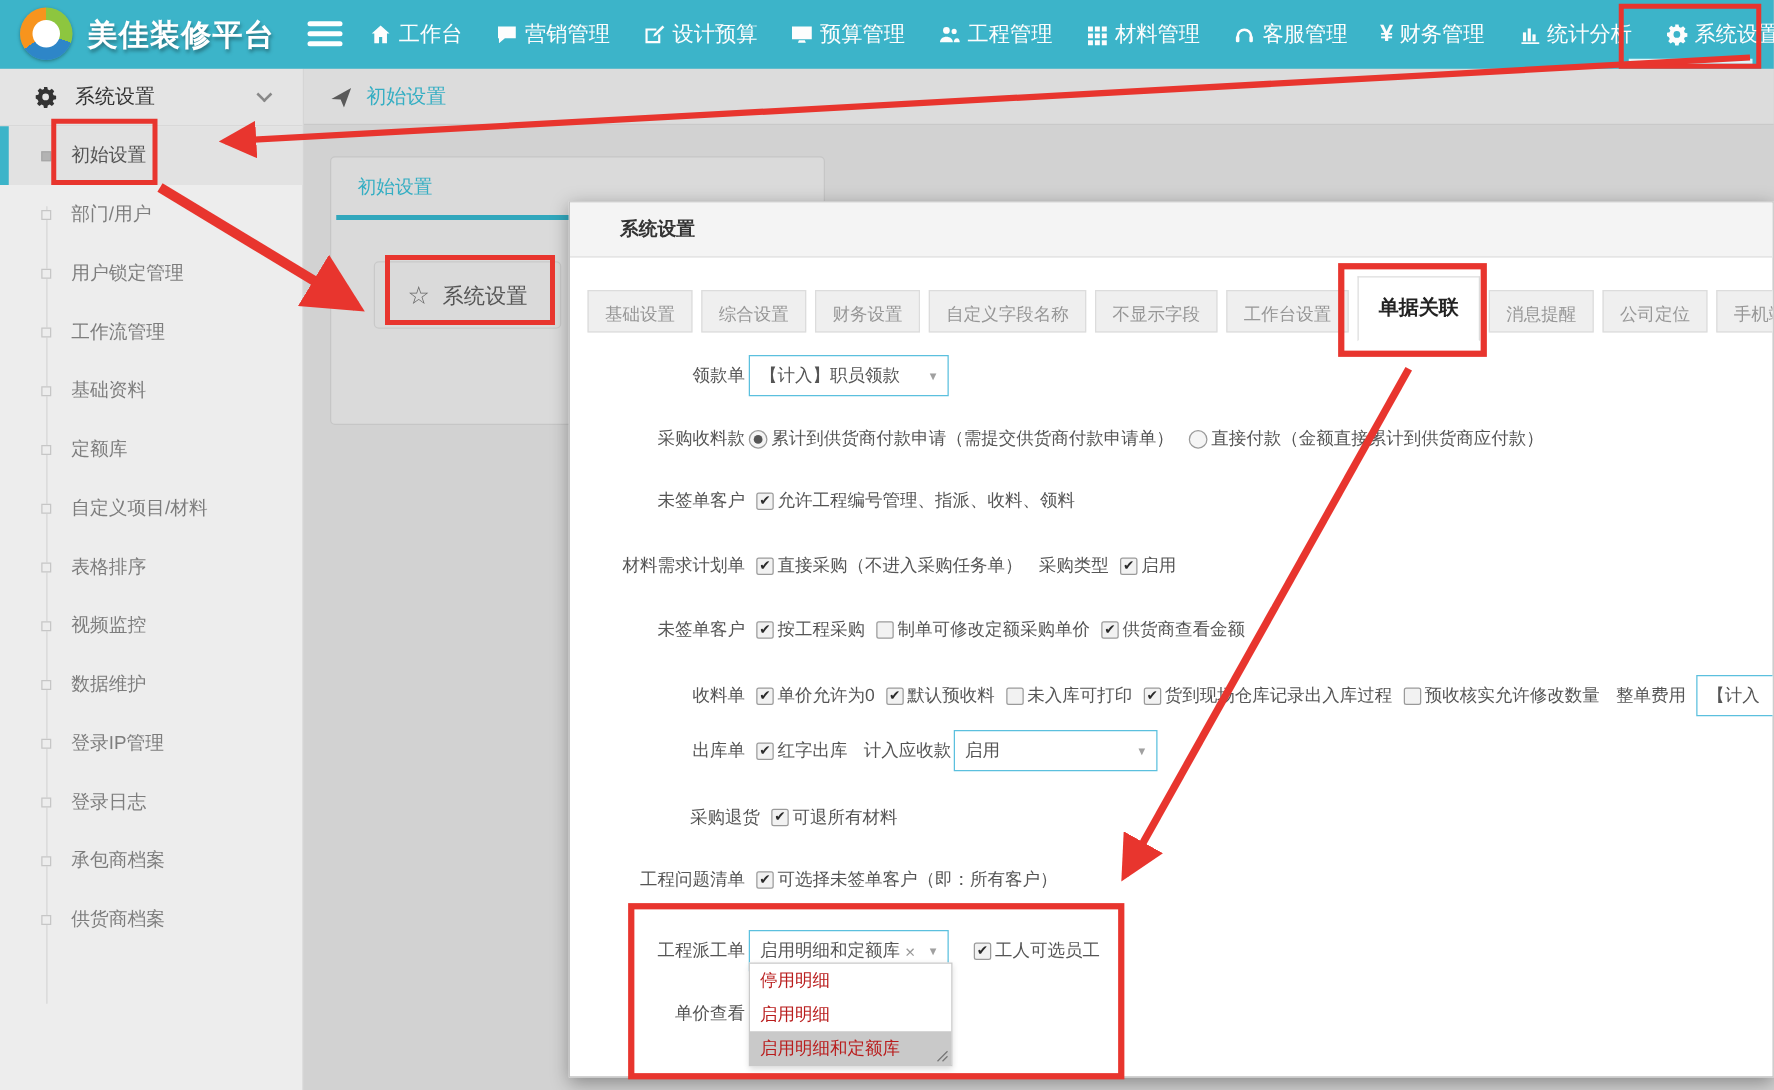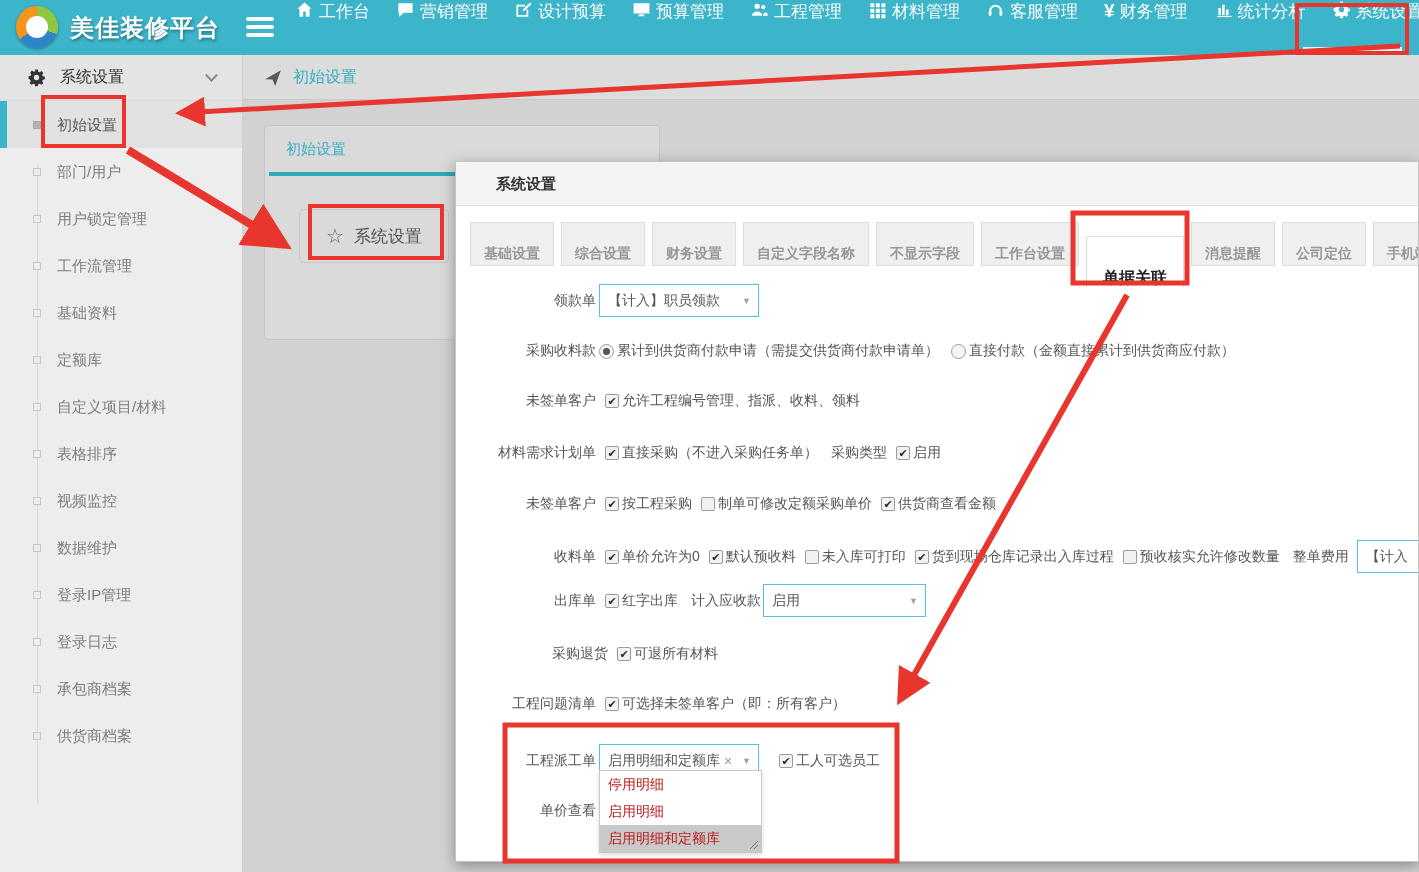--- a/index.html
+++ b/index.html
@@ -13,21 +13,21 @@
     background:conic-gradient(#8dc63f 0 110deg,#2e86c8 110deg 235deg,#f7941d 235deg 360deg);
     box-shadow:0 1px 3px rgba(0,0,0,.35); }
   #logo::after{ content:""; position:absolute; left:10px; top:10px; width:22px; height:22px;
     border-radius:50%; background:#fff; }
   #brand { position:absolute; left:70px; top:12px; color:#fff; font-size:24px; font-weight:bold;
     text-shadow:1px 2px 3px rgba(0,0,0,.35); letter-spacing:1px; }
   #burger { position:absolute; left:246px; top:17px; width:28px; height:21px; cursor:pointer; }
   #burger span{ display:block; height:4px; background:#fff; border-radius:2px; margin-bottom:4px;}
   #navitems { position:absolute; left:295px; top:0; height:55px; display:flex; gap:26px;
     align-items:center; }
-  .navitem { display:flex; gap:5px; color:#fdfdfd; font-size:17px;
+  .navitem { display:flex; align-items:center; gap:5px; color:#fdfdfd; font-size:17px;
     white-space:nowrap; cursor:pointer; height:55px; }
   .navitem svg { width:19px; height:19px; fill:#fdfdfd; }
   .yen-glyph{ font-size:19px; font-weight:bold; }
   #nav-underline{ position:absolute; left:1303px; top:47px; width:99px; height:4px;
     background:rgba(255,255,255,.85); }
 
   
   #sidebar { position:absolute; left:0; top:55px; width:243px; height:817px;
     background:#ededed; border-right:1px solid #cfcfcf; z-index:2; }
   #sb-head { height:46px; background:#e4e4e4; border-bottom:1px solid #d8d8d8;
@@ -62,25 +62,25 @@
     justify-content:center; gap:10px; cursor:pointer; color:#555; font-size:17px; }
   #star-btn .star{ font-size:20px; color:#666; }
 
   
   #modal{ position:absolute; left:455px; top:161px; width:964px; height:701px; background:#fff;
     border:1px solid #c3c3c3; box-shadow:0 4px 14px rgba(0,0,0,.35); z-index:3; overflow:hidden; }
   #m-head{ height:44px; background:#f4f4f4; border-bottom:1px solid #e0e0e0; }
   #m-title{ line-height:44px; padding-left:40px; font-size:15px; font-weight:bold; color:#333; }
   #m-tabs{ position:absolute; left:14px; top:64px; height:40px; display:flex; gap:7px;
     align-items:flex-end; white-space:nowrap; }
-  .mtab{ height:44px; line-height:36px; padding:12px 13px; background:#efefef;
-    border:1px solid #dcdcdc; color:#979797; font-size:14px; cursor:pointer;font-weight:bold; }
+  .mtab{ height:34px; line-height:36px; padding:0 13px; background:#efefef;
+    border:1px solid #dcdcdc; color:#979797; font-size:14px; cursor:pointer; }
   .mtab.active{ background:#fff; color:#222; font-weight:bold; font-size:16px; height:52px;
-    line-height:50px; position:relative; top:22px; z-index:2; border-color:#ddd;
-    border-bottom-color:#fff; padding:16px 16px; }
+    line-height:50px; position:relative; top:7px; z-index:2; border-color:#ddd;
+    border-bottom-color:#fff; padding:0 16px; }
 
   .frow{ position:absolute; left:0; display:flex; align-items:center; white-space:nowrap;
     font-size:14px; color:#555; }
   .flabel{ width:140px; text-align:right; color:#555; }
   .chk{ display:inline-flex; align-items:center; margin-left:9px; }
   .chk:first-of-type{ margin-left:2px; }
   .cb{ width:14px; height:14px; border:1px solid #9a9a9a; background:#f2f2f2; border-radius:2px;
     font-size:11px; line-height:12px; text-align:center; color:#2b2b2b; margin-right:3px;
     cursor:pointer; overflow:hidden; }
   .radio{ width:15px; height:15px; border:1px solid #9a9a9a; border-radius:50%; background:#f5f5f5;

